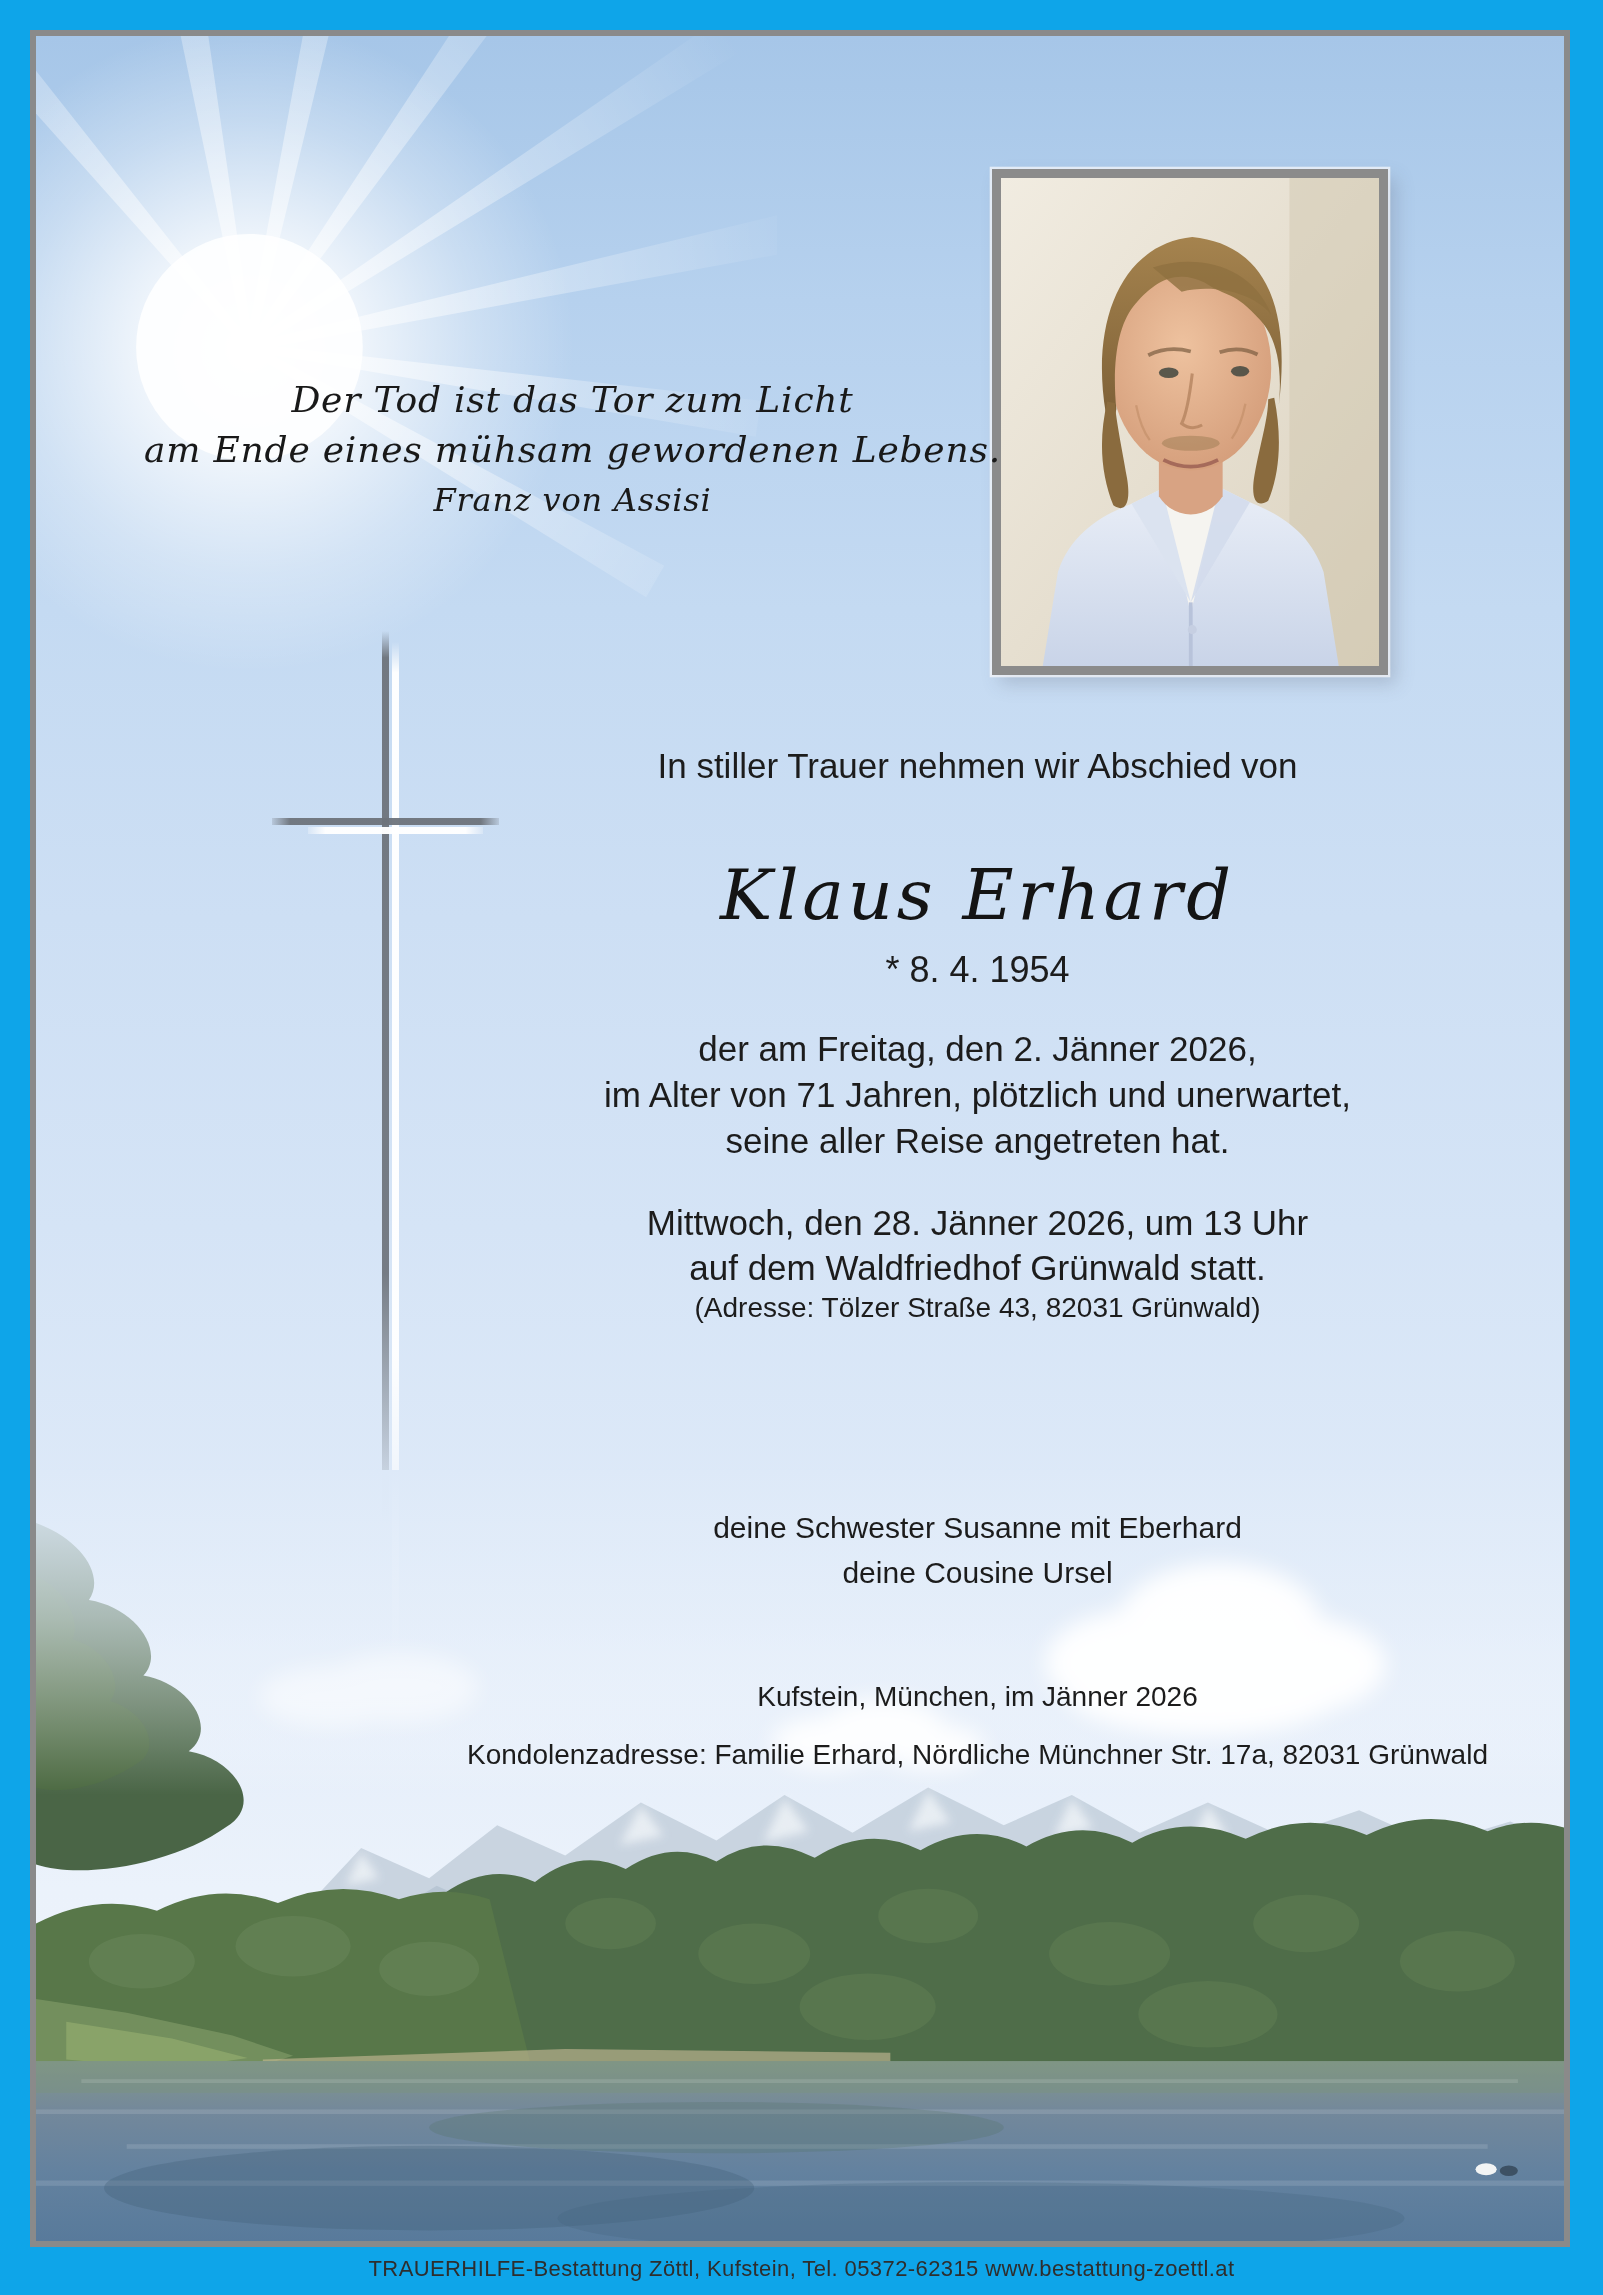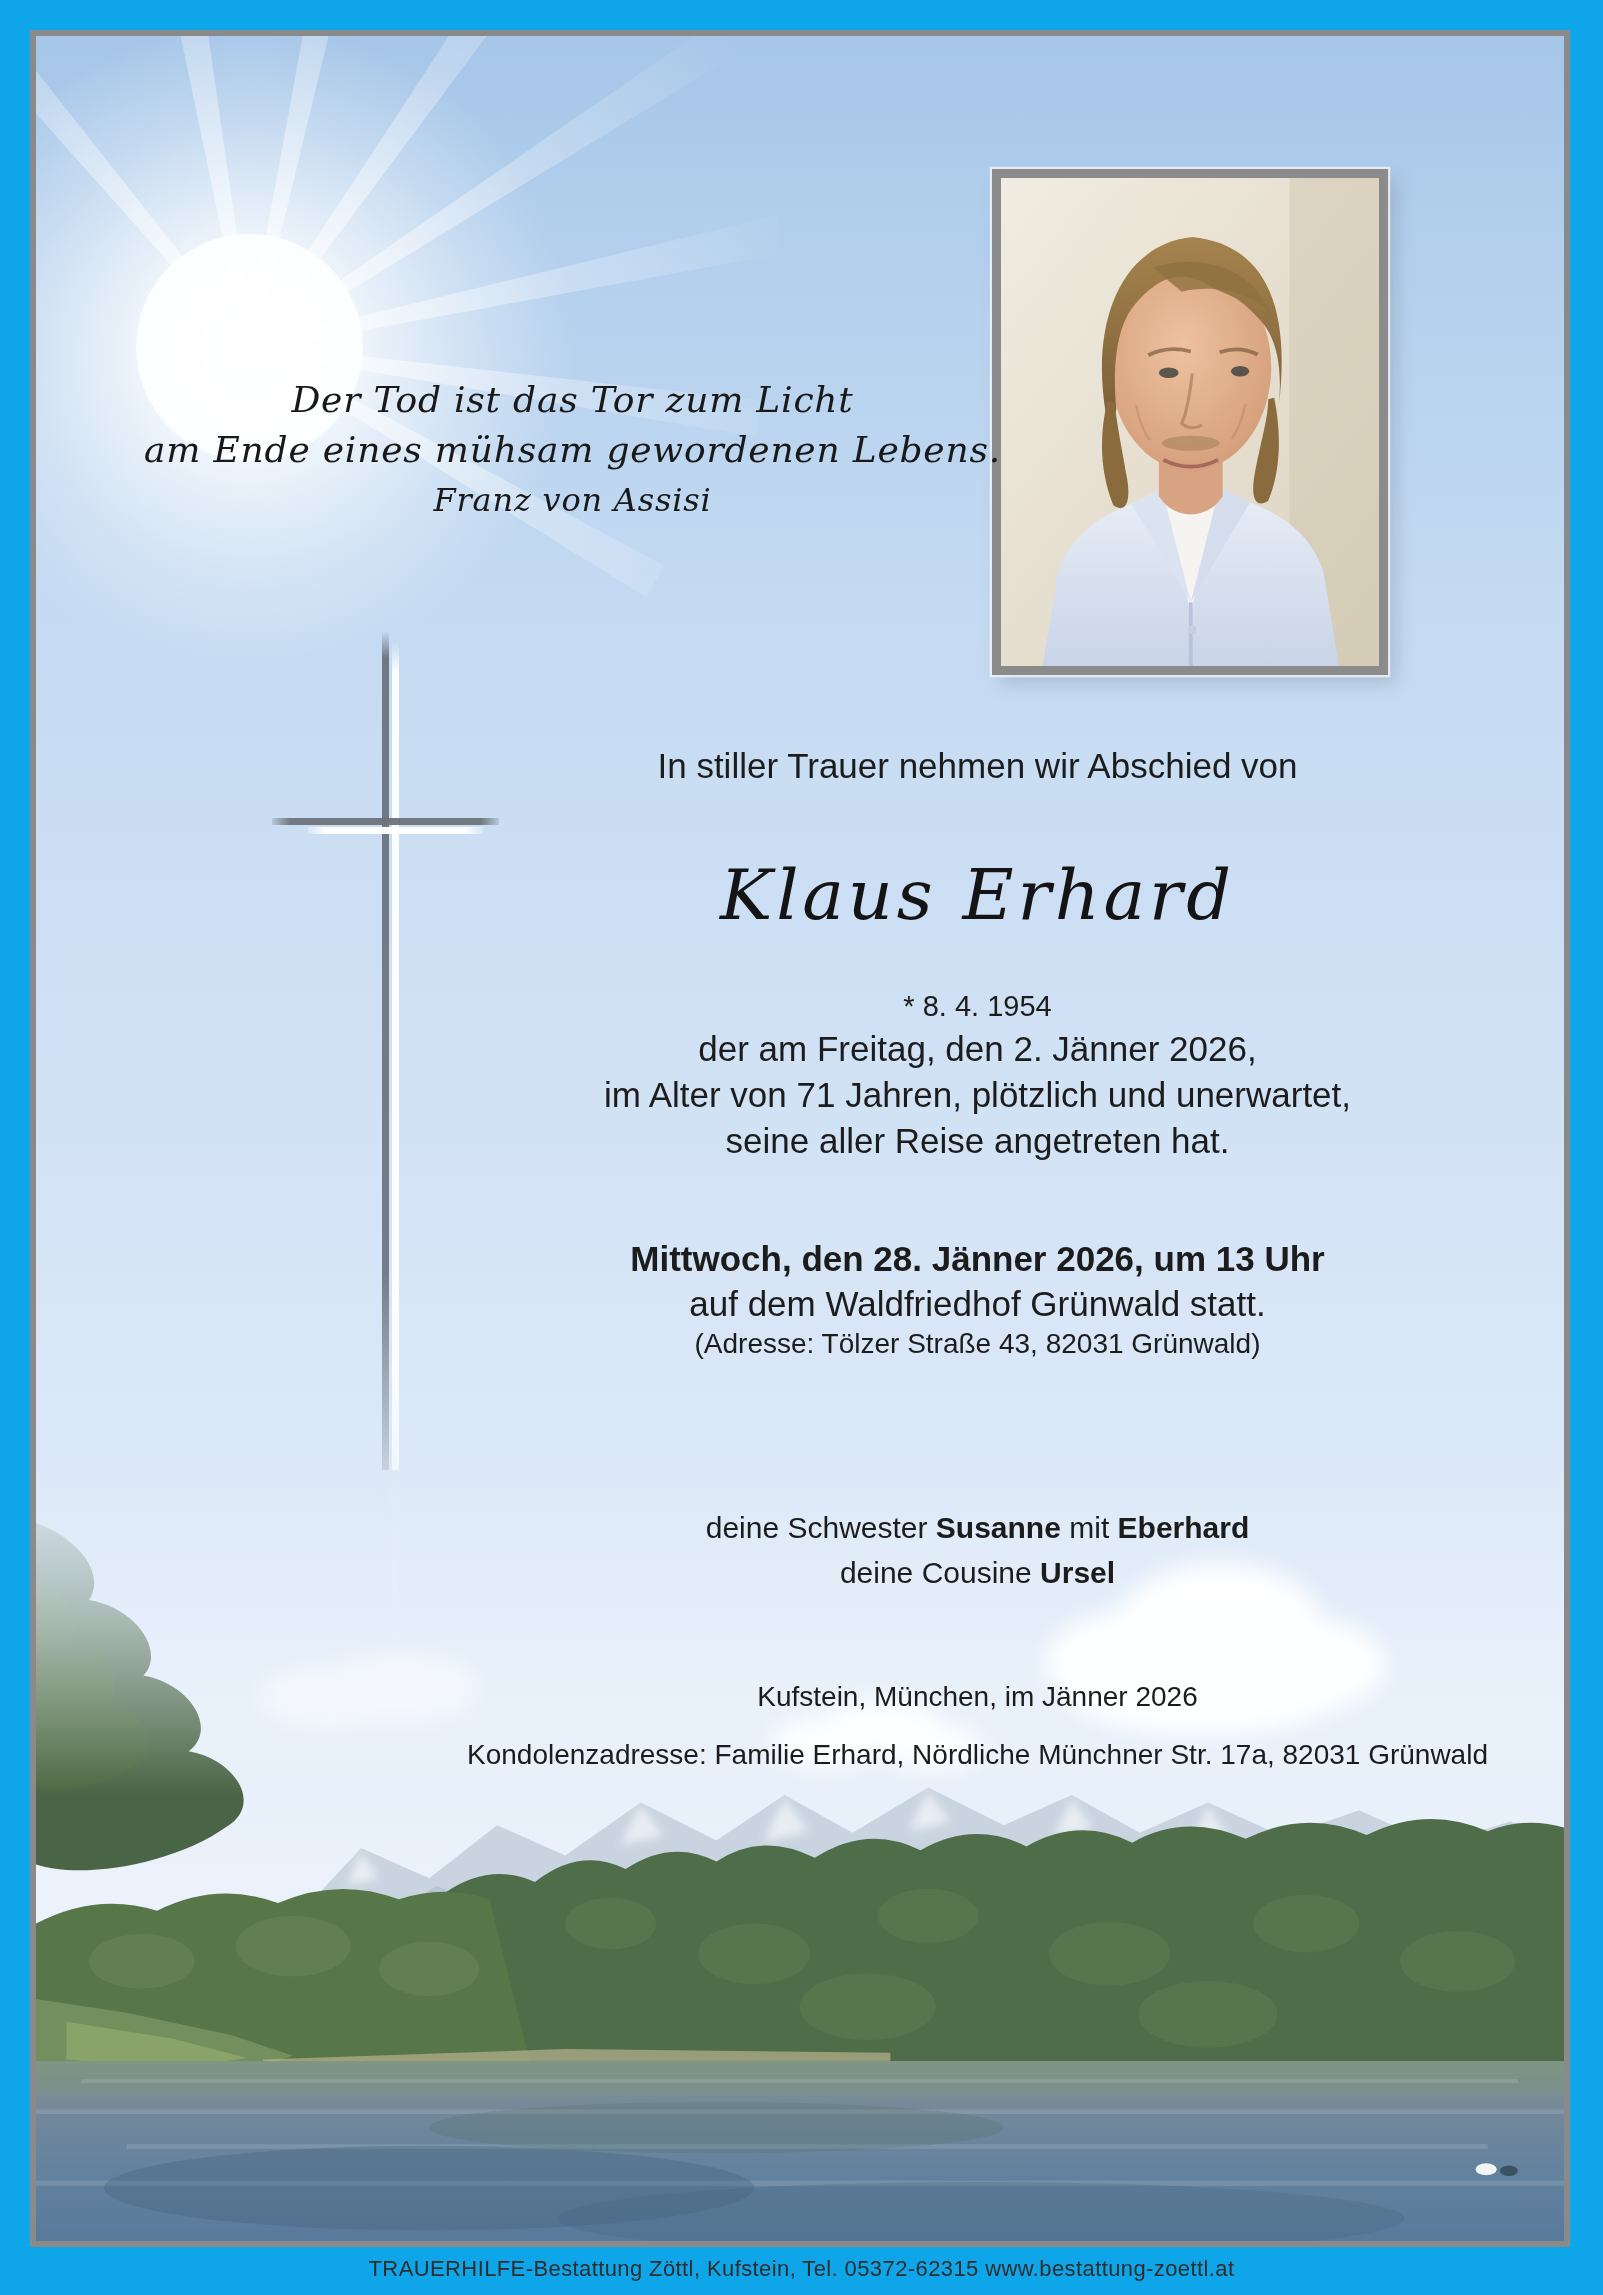--- a/index.html
+++ b/index.html
@@ -59,25 +59,25 @@
   .landscape{position:absolute;left:0;bottom:0;width:1528px;height:771px;}
   .landscape svg{display:block;width:100%;height:100%;}
   
   .txt{position:absolute;text-align:center;}
   .script{font-family:"DejaVu Serif", serif;font-style:italic;}
   .quote{left:0;top:339px;width:1073px;font-size:36px;line-height:50px;color:#191919;letter-spacing:0.8px;}
   .quote .attr{font-size:32px;}
   .colL{left:355px;right:0;}
   .intro{top:709px;font-size:35px;line-height:42px;}
   .name{top:795px;font-size:70px;line-height:128px;letter-spacing:3.8px;color:#141414;}
-  .birth{top:952px;font-size:29px;line-height:36px;}
+  .birth{top:916px;font-size:36px;line-height:36px;}
   .para1{top:990px;font-size:35px;line-height:46px;}
   .para2{top:1164px;font-size:35px;line-height:45px;}
   .para2 .small{font-size:28px;line-height:36px;}
-  .bold{font-weight:700;margin-top:36px;}
+  .bold{font-weight:400;}
   .remembrance{top:1379px;font-size:50px;line-height:73px;color:#161616;}
   .mourners{top:1469px;font-size:30px;line-height:45px;}
   .placedate{top:1643px;font-size:28px;line-height:36px;}
   .condolence{top:1701px;font-size:28px;line-height:36px;}
   .footer{position:absolute;left:0;right:0;top:2249px;text-align:center;
     font-size:22px;line-height:39px;color:#2e2e2e;letter-spacing:0.4px;}
 </style>
 </head>
 <body>
 

